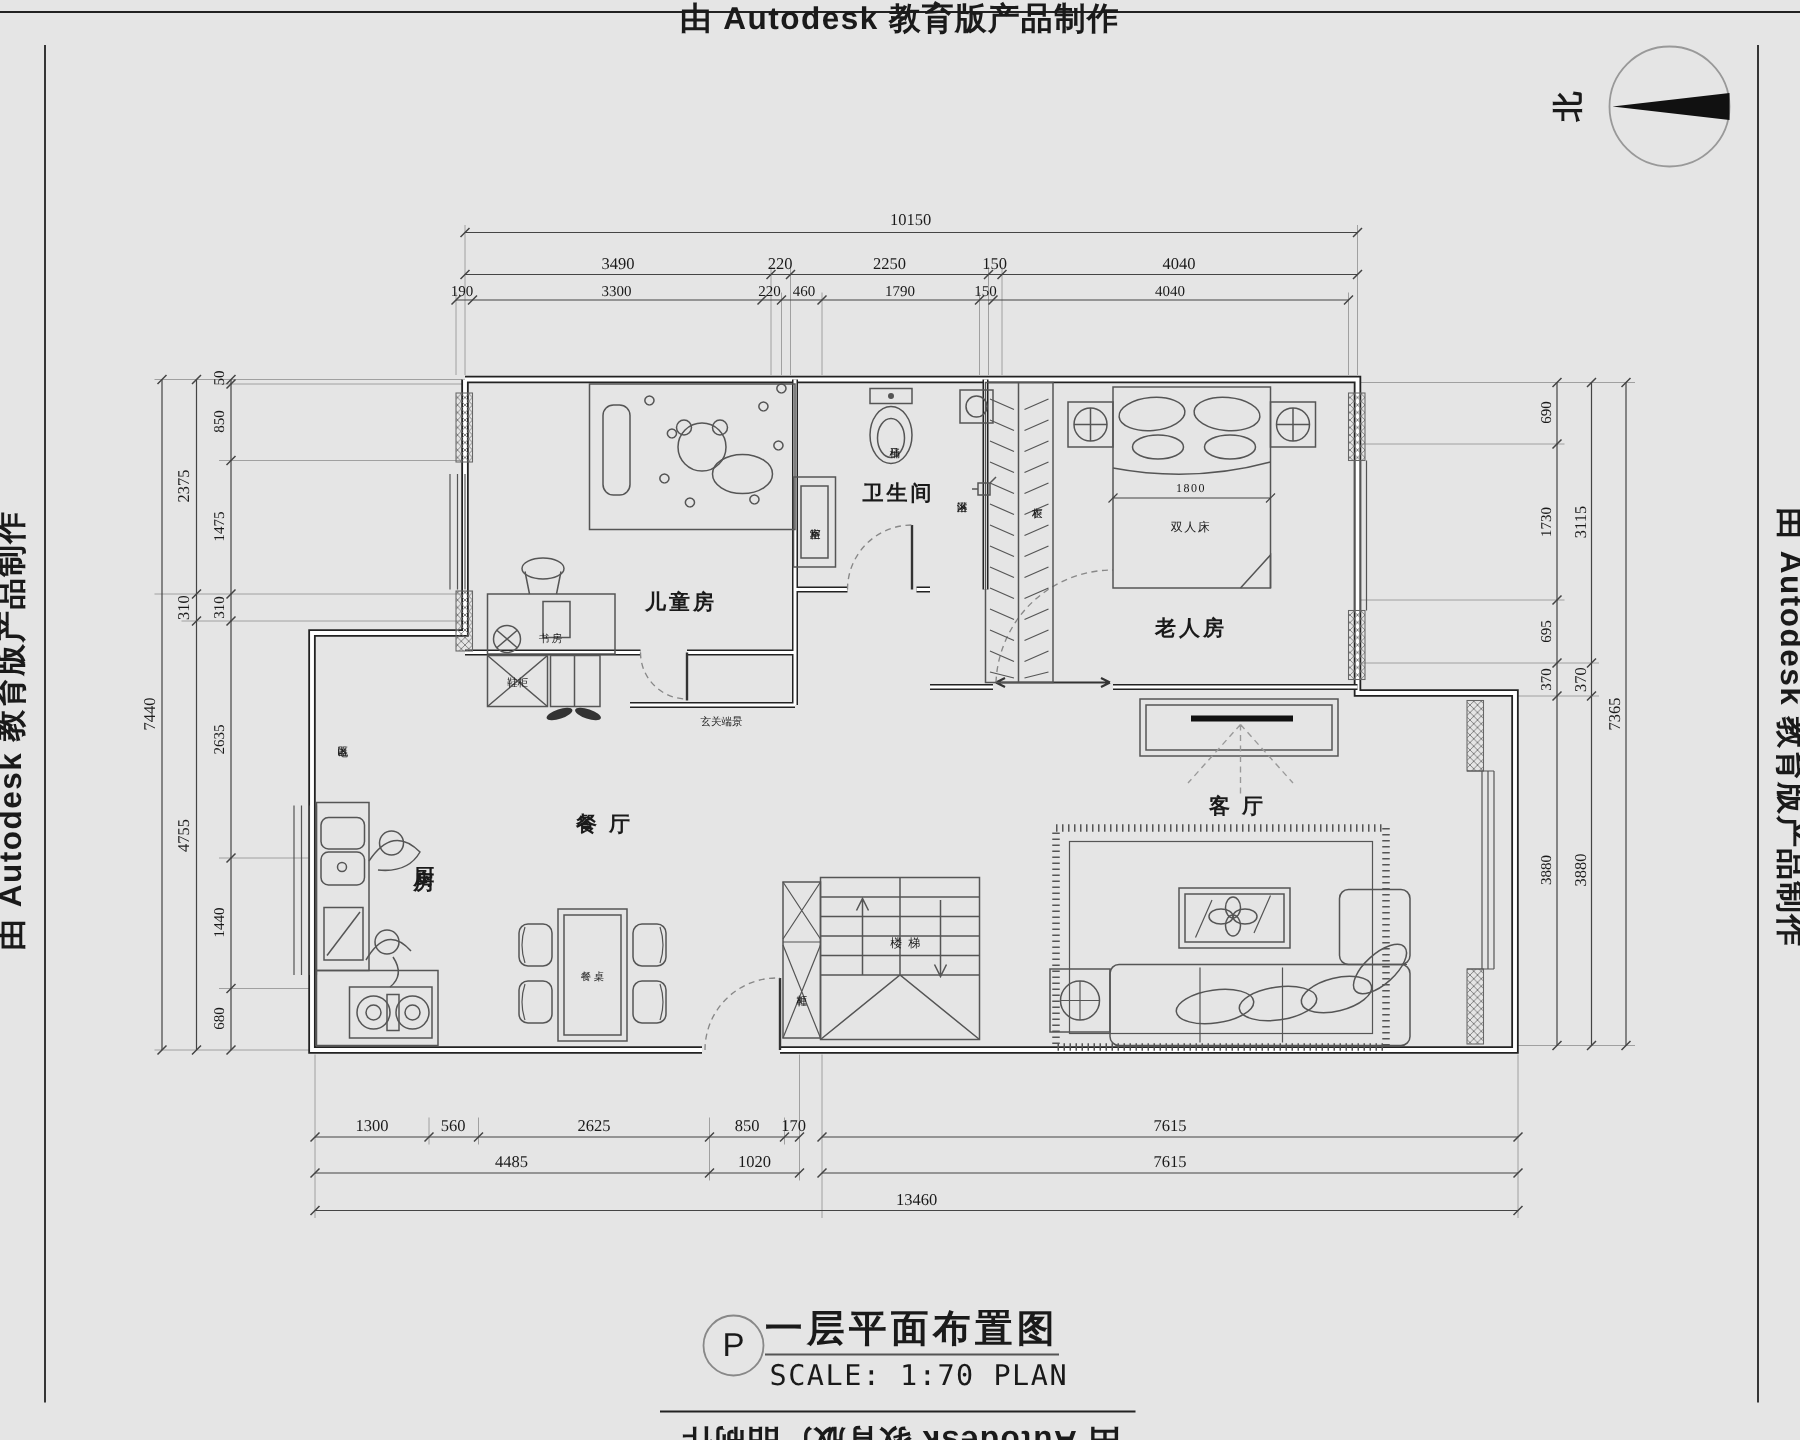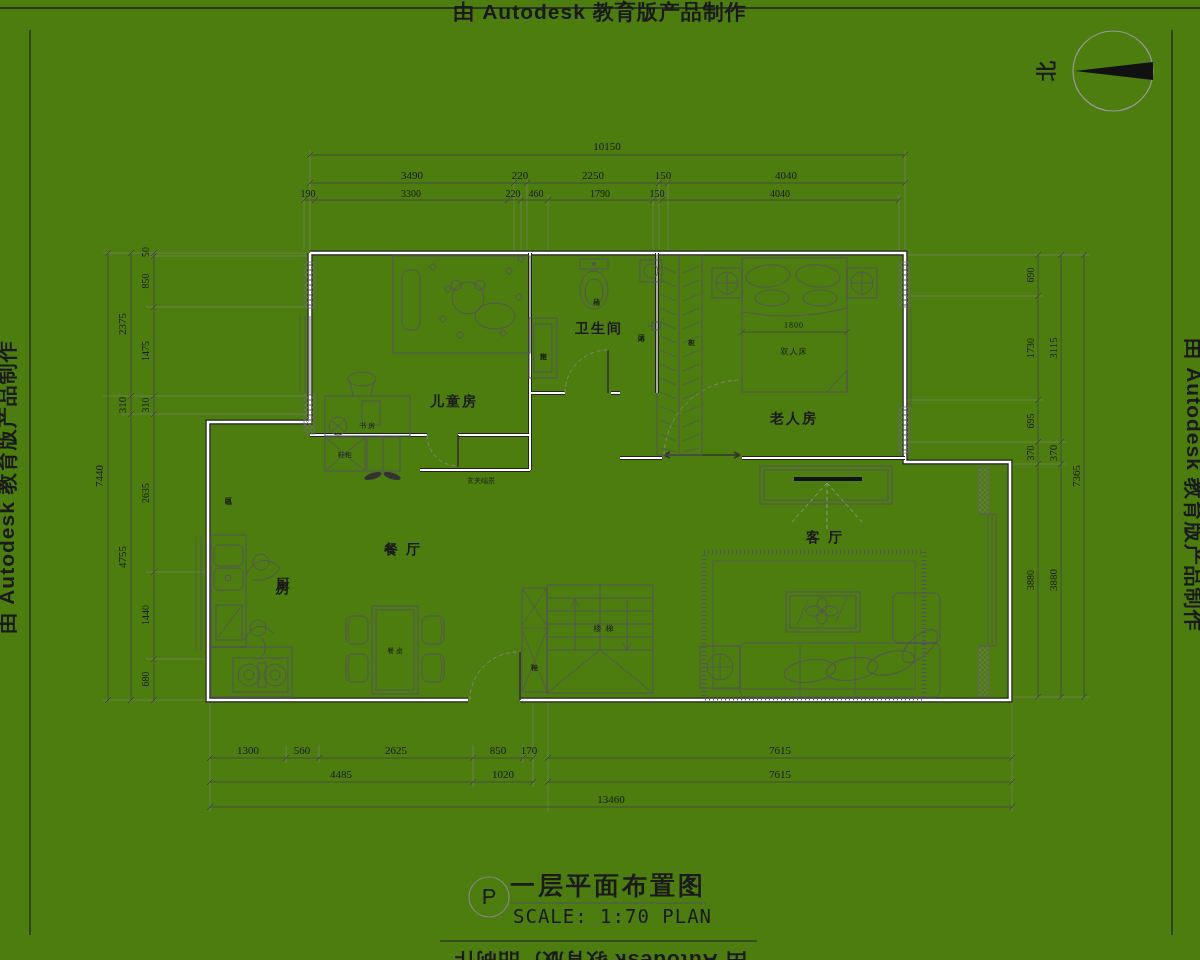--- a/index.html
+++ b/index.html
@@ -1,16 +1,16 @@
 <!DOCTYPE html>
 <html><head>
 <meta charset="utf-8">
 <style>
   html,body{margin:0;padding:0;background:#fff;}
-  .page{position:relative;width:1200px;height:960px;background:#4d7c0f;overflow:hidden;
+  .page{position:relative;width:1200px;height:960px;background:#e5e5e5;overflow:hidden;
         font-family:"Liberation Sans",sans-serif;}
   svg{position:absolute;left:0;top:0;}
   text{fill:#1a1a1a;}
   .edge{font:600 21px "Liberation Sans",sans-serif;letter-spacing:1px;}
   .dim{font:11px "Liberation Serif",serif;}
   .dimsm{font:10px "Liberation Serif",serif;}
   .room{font:bold 14px "Liberation Sans",sans-serif;letter-spacing:2px;}
   .lab{font:8px "Liberation Serif",serif;letter-spacing:1px;}
   .lab7{font:7px "Liberation Serif",serif;}
   .vtext{writing-mode:vertical-rl;text-orientation:upright;}

